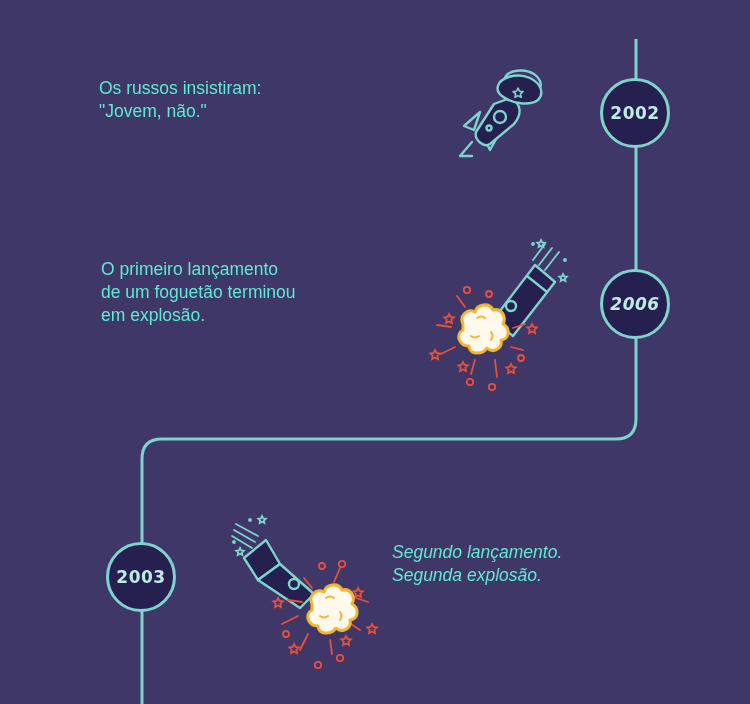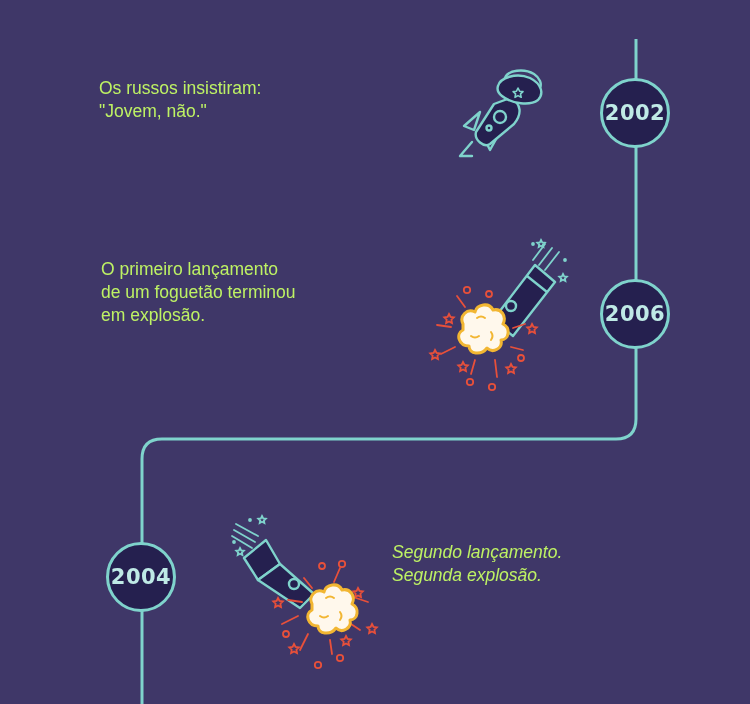--- a/index.html
+++ b/index.html
@@ -14,30 +14,30 @@
     .year-badge {
       position: absolute;
       width: 70px; height: 70px;
       border-radius: 50%;
       background: #25204f;
       border: 3px solid #7fd3cc;
       box-sizing: border-box;
       display: flex; align-items: center; justify-content: center;
       font-family: "DejaVu Sans", sans-serif;
       font-weight: bold;
-      font-size: 21px;
+      font-size: 17px;
       color: #bfeae6;
       letter-spacing: 0.5px;
       text-align: center;
     }
     .caption {
       position: absolute;
       font-size: 17.5px;
       line-height: 23px;
-      color: #bef264;
+      color: #5eead4;
       white-space: pre-line;
     }
     .illus { position: absolute; }
   </style>
 </head>
 <body>
 
 <svg class="timeline-svg" width="750" height="704" viewBox="0 0 750 704">
   <path d="M636 39 L636 419 Q636 439 616 439 L162 439 Q142 439 142 459 L142 704" fill="none" stroke="#7fd3cc" stroke-width="3"></path>
 </svg>
@@ -108,23 +108,23 @@
   </g>
 
   <path d="M48 92 C44 84 52 76 60 80 C62 72 74 70 78 78 C86 76 92 84 88 92 C96 96 94 108 86 108 C88 116 78 122 72 116 C66 124 54 122 54 114 C44 114 40 102 48 98 Z" fill="#fff8ec" stroke="#f2b632" stroke-width="3" stroke-linejoin="round"></path>
   <g fill="none" stroke="#f2b632" stroke-width="2" stroke-linecap="round">
     <path d="M62 86 q4 -3 8 0"></path>
     <path d="M76 100 q3 4 0 8"></path>
     <path d="M56 104 q4 3 8 0"></path>
   </g>
 </svg>
 
-<div class="year-badge" style="left:600px; top:279px;">2006</div>
+<div class="year-badge" style="left:600px; top:269px;font-style:italic;">2006</div>
 
-<div class="year-badge" style="left:106px; top:542px;">2004</div>
+<div class="year-badge" style="left:106px; top:542px;">2003</div>
 
 <svg class="illus" style="left:222px; top:512px;" width="170" height="165" viewBox="0 0 170 165">
 
   <g fill="none" stroke="#7fd3cc" stroke-width="1.8" stroke-linecap="round">
     <line x1="14" y1="12" x2="36" y2="24"></line>
     <line x1="12" y1="18" x2="33" y2="30"></line>
     <line x1="10" y1="24" x2="30" y2="36"></line>
     <path d="M40 4 l1.2 2.4 2.6 0.3 -1.9 1.8 0.5 2.6 -2.4 -1.3 -2.3 1.3 0.5 -2.6 -1.9 -1.8 2.6 -0.3 Z"></path>
     <path d="M18 36 l1.2 2.4 2.6 0.3 -1.9 1.8 0.5 2.6 -2.4 -1.3 -2.3 1.3 0.5 -2.6 -1.9 -1.8 2.6 -0.3 Z"></path>
     <circle cx="28" cy="8" r="1"></circle>

